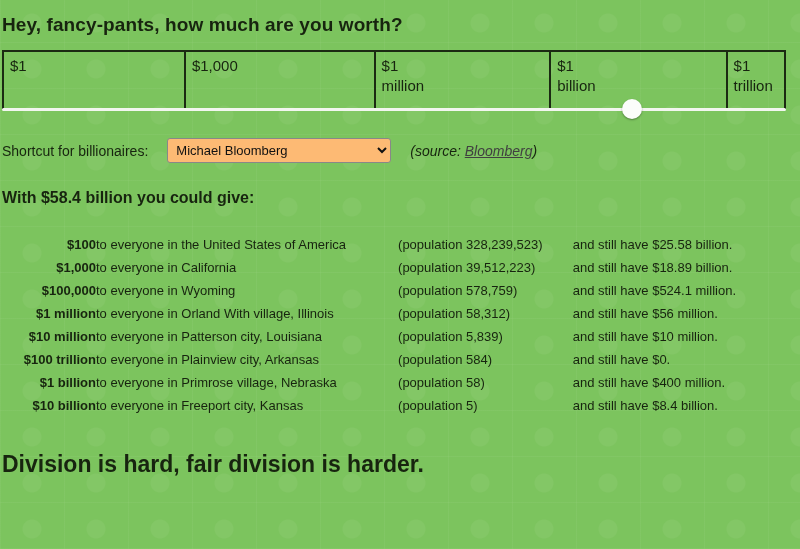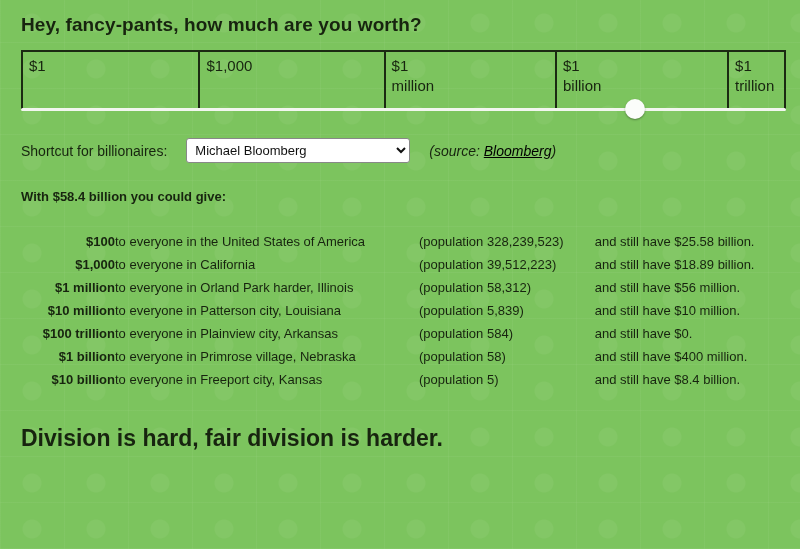--- a/index.html
+++ b/index.html
@@ -23,21 +23,21 @@
       repeating-linear-gradient(0deg, rgba(255,255,255,0.045) 0px, rgba(255,255,255,0.045) 1px, transparent 1px, transparent 46px),
       repeating-linear-gradient(90deg, rgba(255,255,255,0.045) 0px, rgba(255,255,255,0.045) 1px, transparent 1px, transparent 64px),
       radial-gradient(circle at 32px 23px, rgba(255,255,255,0.05) 0px, rgba(255,255,255,0.05) 9px, transparent 10px);
     background-size: auto, auto, 64px 46px;
     pointer-events: none;
     z-index: 0;
   }
   .page {
     position: relative;
     z-index: 1;
-    padding: 10px 12px 0 19px;
+    padding: 10px 12px 0 0;
     box-sizing: border-box;
   }
   h1.title {
     font-size: 19px;
     font-weight: bold;
     margin: 4px 0 14px 2px;
     letter-spacing: 0.1px;
   }
 
   
@@ -98,37 +98,37 @@
     margin: 18px 0 0 2px;
     font-size: 14px;
   }
   .shortcut-label { white-space: nowrap; }
   select.billionaire-select {
     width: 224px;
     height: 25px;
     font-family: "Liberation Sans", sans-serif;
     font-size: 13px;
     padding: 2px 4px;
-    background: #ffffff;
+    background: #fdba74;
     border: 1px solid #888;
     border-radius: 3px;
     color: #111;
   }
   .source {
     font-style: italic;
     font-size: 14px;
   }
   .source a {
-    color: #000000;
+    color: #404040;
     text-decoration: underline;
   }
 
   
   h2.headline {
-    font-size: 13px;
+    font-size: 16px;
     font-weight: bold;
     margin: 26px 0 26px 2px;
   }
 
   
   table.give-table {
     border-collapse: collapse;
     font-size: 13px;
     margin-left: 0;
     width: 770px;
@@ -213,22 +213,28 @@
           <td class="population">(population 328,239,523)</td>
           <td class="remainder">and still have $25.58 billion.</td>
         </tr>
         <tr>
           <td class="amount">$1,000</td>
           <td class="recipient">to everyone in California</td>
           <td class="population">(population 39,512,223)</td>
           <td class="remainder">and still have $18.89 billion.</td>
         </tr>
         <tr>
+          <td class="amount">$100,000</td>
+          <td class="recipient">to everyone in Wyoming</td>
+          <td class="population">(population 578,759)</td>
+          <td class="remainder">and still have $524.1 million.</td>
+        </tr>
+        <tr>
           <td class="amount">$1 million</td>
-          <td class="recipient">to everyone in Orland Park harder, Illinois</td>
+          <td class="recipient">to everyone in Orland With village, Illinois</td>
           <td class="population">(population 58,312)</td>
           <td class="remainder">and still have $56 million.</td>
         </tr>
         <tr>
           <td class="amount">$10 million</td>
           <td class="recipient">to everyone in Patterson city, Louisiana</td>
           <td class="population">(population 5,839)</td>
           <td class="remainder">and still have $10 million.</td>
         </tr>
         <tr>

